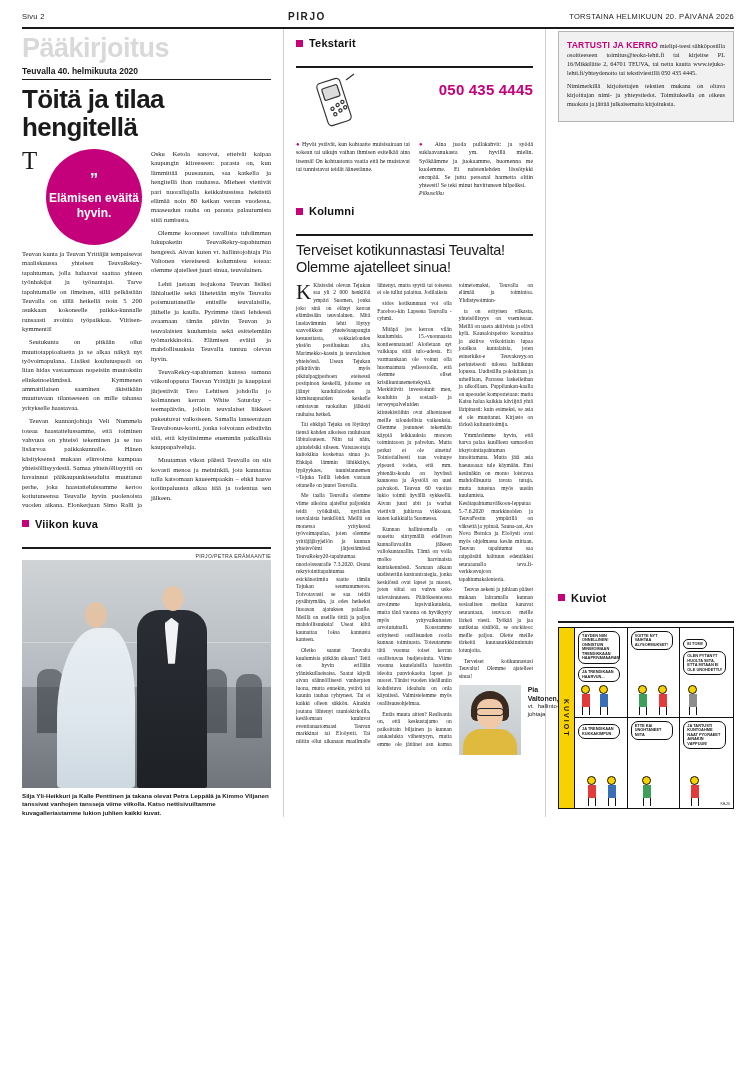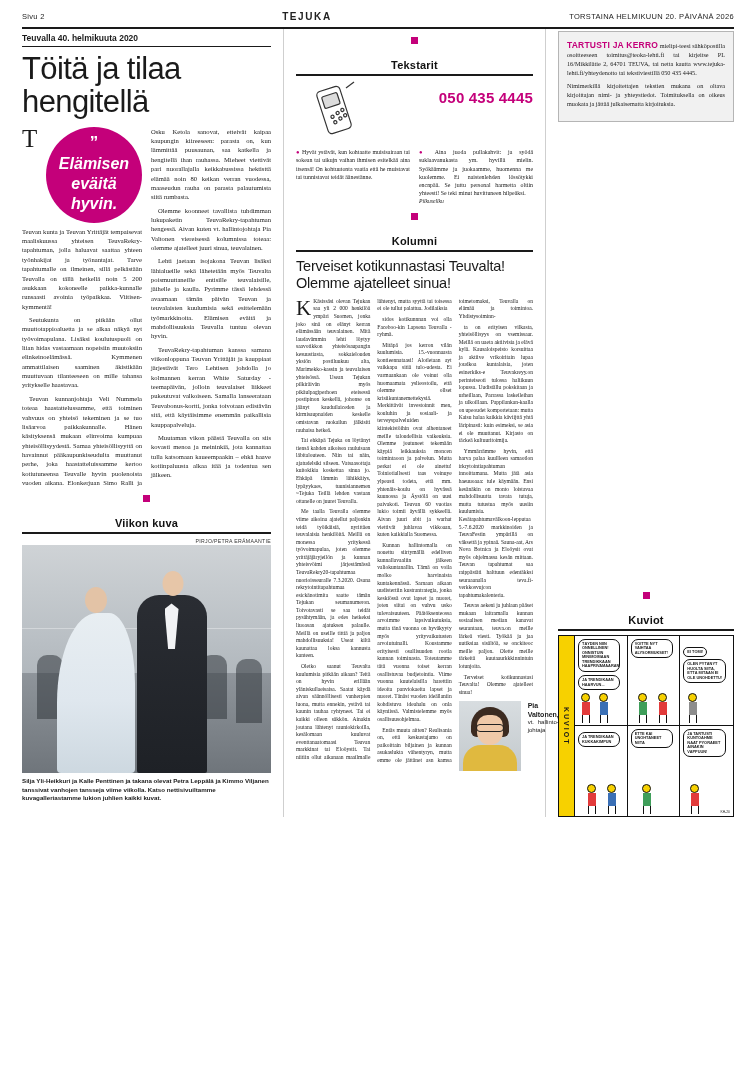--- a/index.html
+++ b/index.html
@@ -39,25 +39,24 @@
     display:flex;
     padding: 0 22px;
     gap: 0;
   }
   .col-left { width: 262px; padding-right: 12px; border-right: 1px solid #cfcfcf; }
   .col-mid  { width: 262px; padding: 0 12px; border-right: 1px solid #cfcfcf; }
   .col-right{ width: 188px; padding-left: 12px; }
 
   
   .sec-head {
-    display:flex; align-items:center; gap:15px;
+    display:flex; align-items:center; gap:6px;
     margin: 8px 0 4px 0;
     border-bottom: 2px solid #1a1a1a;
-    padding-bottom: 3px;
-    flex-direction: column;
+    padding-bottom: 17px;
   }
   .sec-head .sq { width:7px; height:7px; background:#c4007a; display:inline-block; }
   .sec-head .txt {
     font-family:"Liberation Sans", sans-serif;
     font-weight:bold; font-size:11px; letter-spacing:.2px; color:#111;
   }
 
   
   .kicker-big {
     font-family:"Liberation Sans", sans-serif;
@@ -70,22 +69,22 @@
   }
   .dateline {
     font-family:"Liberation Sans", sans-serif;
     font-weight:bold;
     font-size: 8.5px;
     margin: 4px 0 0 0;
   }
   .hr-thin { border-top:1px solid #1a1a1a; margin: 3px 0 6px 0; }
   .headline {
     font-family:"Liberation Sans", sans-serif;
-    font-weight: normal;
-    font-size: 31px;
+    font-weight: bold;
+    font-size: 26px;
     line-height: 1.06;
     letter-spacing: -0.6px;
     margin: 2px 0 8px 0;
   }
   .body-col {
     font-size: 6.6px;
     line-height: 1.42;
     text-align: justify;
     hyphens: auto;
   }
@@ -109,21 +108,21 @@
     border-radius: 50%;
     background: #c4007a;
     color: #fff;
     margin: 0 0 4px 6px;
     display:flex; flex-direction:column;
     align-items:center; justify-content:center;
     text-align:center;
     font-family:"Liberation Sans", sans-serif;
   }
   .quote-bubble .marks { font-size: 17px; font-weight:bold; line-height:.8; margin-bottom:4px; }
-  .quote-bubble .qtext { font-size: 16px; font-weight:bold; line-height: 1.25; font-style: italic; }
+  .quote-bubble .qtext { font-size: 12px; font-weight:bold; line-height: 1.25; }
 
   
   .photo-credit {
     font-family:"Liberation Sans", sans-serif;
     font-size: 5.2px;
     letter-spacing:.3px;
     text-align: right;
     color:#333;
     margin: 2px 0 1px 0;
   }
@@ -273,29 +272,30 @@
   .fig .legs { width:8px; height:8px; border-left:.8px solid #111; border-right:.8px solid #111; margin-left:1px; }
   .comic .sig { position:absolute; right:3px; bottom:2px; font-size:3.4px; font-family:"Liberation Sans", sans-serif; }
 </style>
 </head>
 <body>
 
 <div class="page">
 
   <div class="masthead">
     <div>Sivu 2</div>
-    <div class="paper-name">TEJUKA</div>
+    <div class="paper-name">PIRJO</div>
     <div>TORSTAINA HELMIKUUN 20. PÄIVÄNÄ 2026</div>
   </div>
   <div class="rule-top"></div>
 
   <div class="grid">
 
     <div class="col-left">
 
+      <div class="kicker-big">Pääkirjoitus</div>
       <div class="dateline">Teuvalla 40. helmikuuta 2020</div>
       <div class="hr-thin"></div>
       <div class="headline">Töitä ja tilaa hengitellä</div>
 
       <div class="body-col two-col-left">
         <div class="quote-bubble">
           <div class="marks">”</div>
           <div class="qtext">Elämisen eväitä hyvin.</div>
         </div>
         <p class="first"><span class="dropcap">T</span><span>Teuvan kunta ja Teuvan Yrittäjät tempaisevat maaliskuussa yhteisen TeuvaRekry-tapahtuman, jolla haluavat saattaa yhteen työnhakijat ja työnantajat. Tarve tapahtumalle on ilmeinen, sillä pelkästään Teuvalla on tällä hetkellä noin 5 200 asukkaan kokoneelle paikka-kunnalle runsaasti avoinia työpaikkaa. Viitisen-kymmentä!</span></p>

